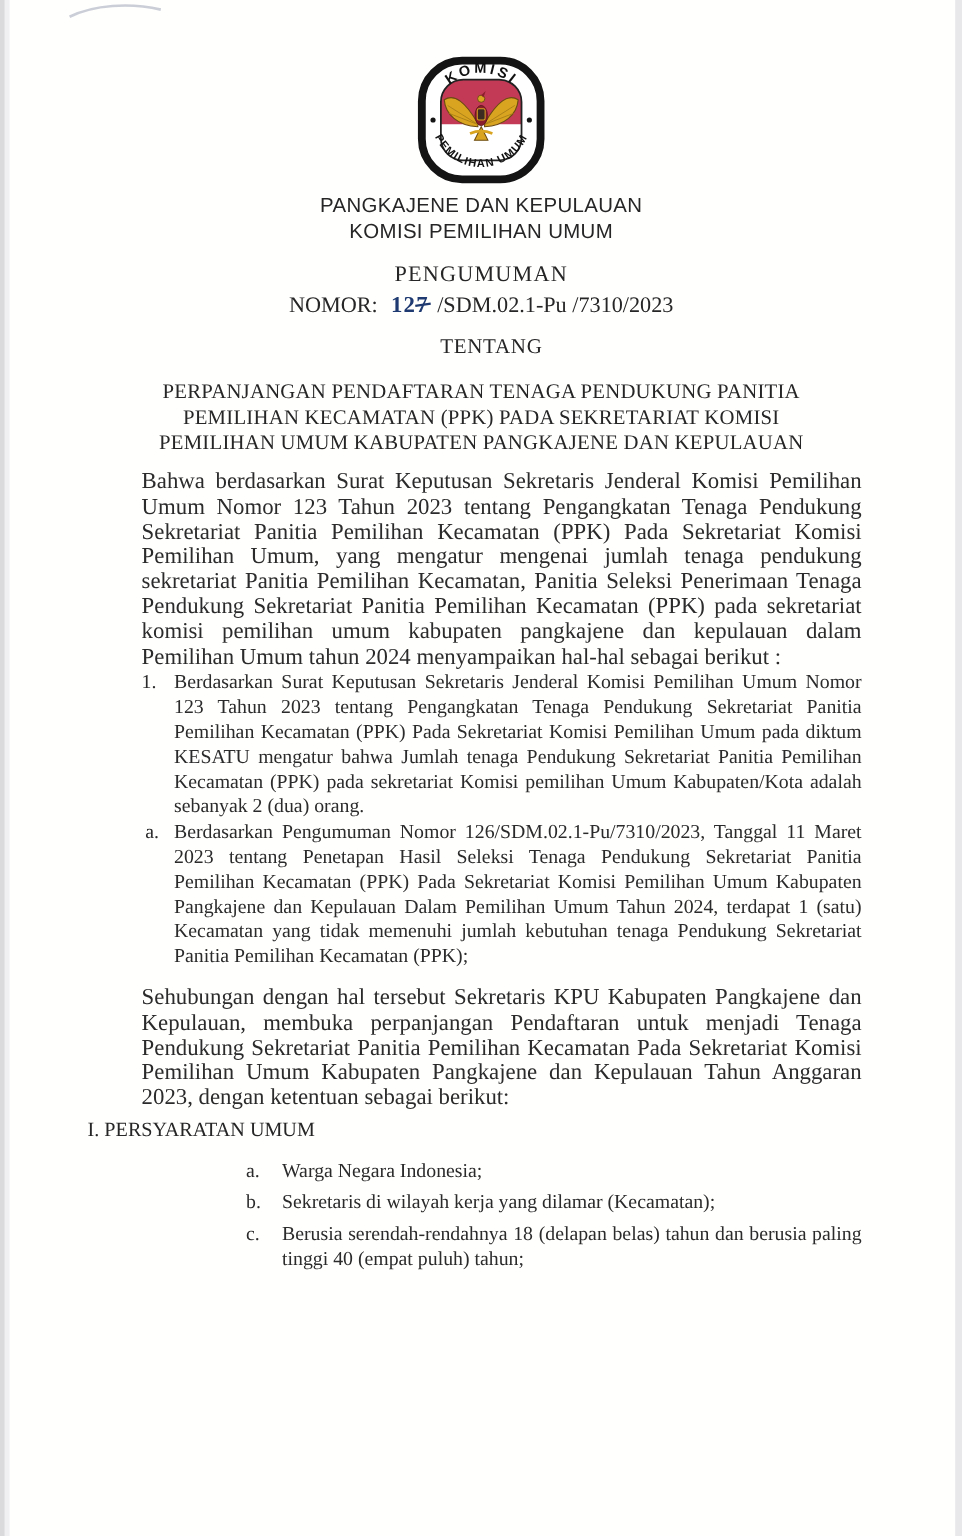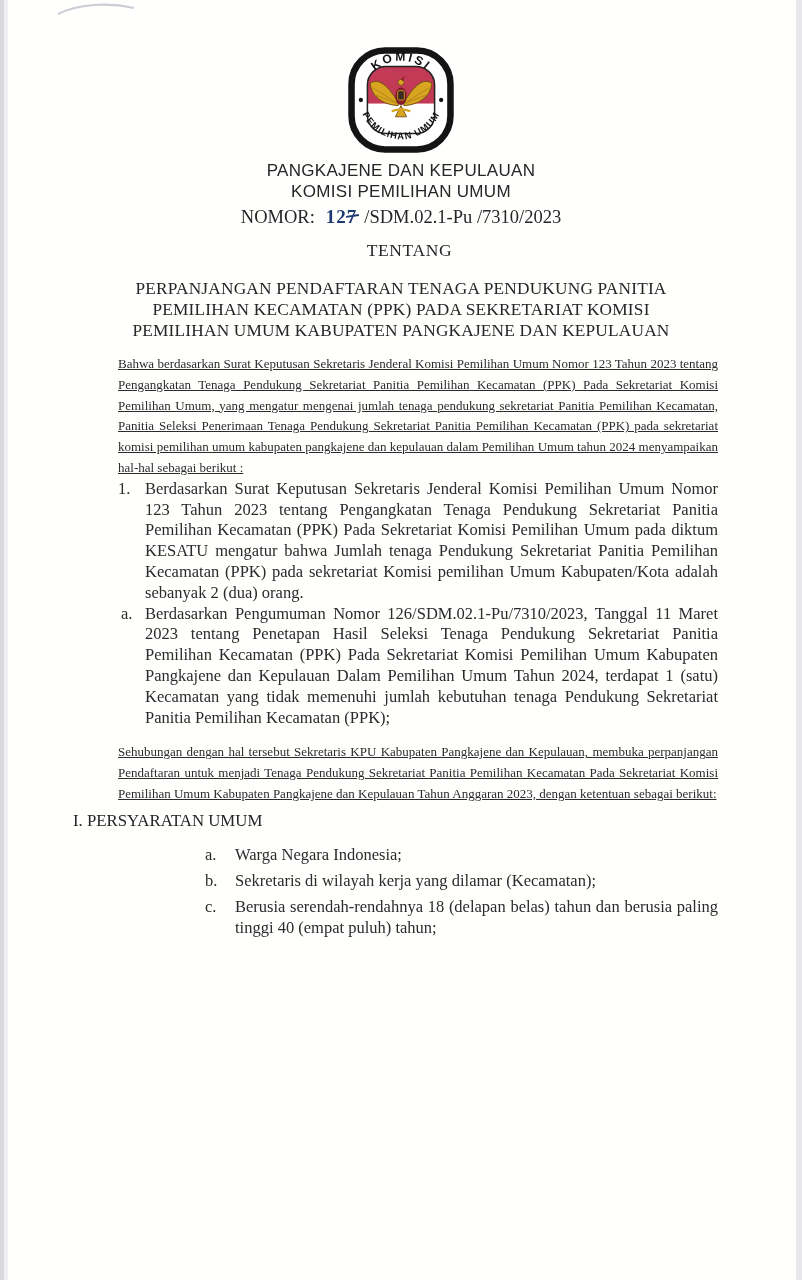--- a/index.html
+++ b/index.html
@@ -32,21 +32,21 @@
   .slashed::after { content:""; position:absolute; left:-1px; right:-1px; top:9px;
                     border-top:2px solid #1e3a70; transform:rotate(-8deg); }
   .nomor-rest   { margin-left:7px; }
 
   .h-tentang { margin-top:12px; font-size:17.5px; letter-spacing:0.6px; color:#262626;padding-left:17px; }
   .subject   { margin-top:17px; font-size:17.3px; line-height:21px; color:#262626; letter-spacing:0.2px; }
 
   .content { position:relative; margin-left:73px; width:645px; }
 
   .para { margin-left:45px; width:600px; text-align:justify;
-          font-size:13px; line-height:20.8px;text-decoration:underline; }
+          font-size:19px; line-height:20.8px; }
   .para.first { margin-top:13px; }
 
   .hang { position:relative; margin-left:45px; width:573px; padding-left:27px;
           text-align:justify; font-size:16.5px; line-height:20.8px; }
   .hang .marker { position:absolute; left:0; top:0; }
   .hang.letter .marker { left:3px; }
 
   .para.closing { margin-top:14px; }
 
   .sec-heading { margin-top:6px; font-size:16.8px; color:#262626; }
@@ -103,20 +103,21 @@
         <textPath href="#botArc" startOffset="50%" text-anchor="middle">PEMILIHAN UMUM</textPath>
       </text>
     </svg>
   </div>
 
   <div class="org center">
     <div>PANGKAJENE DAN KEPULAUAN</div>
     <div>KOMISI PEMILIHAN UMUM</div>
   </div>
 
+  <div class="h-pengumuman center">PENGUMUMAN</div>
 
   <div class="nomor-line">
     <span class="nomor-label">NOMOR:</span>
     <span class="nomor-number"><span>12</span><span class="slashed">7</span></span>
     <span class="nomor-rest">/SDM.02.1-Pu /7310/2023</span>
   </div>
 
   <div class="h-tentang center">TENTANG</div>
 
   <div class="subject center">

